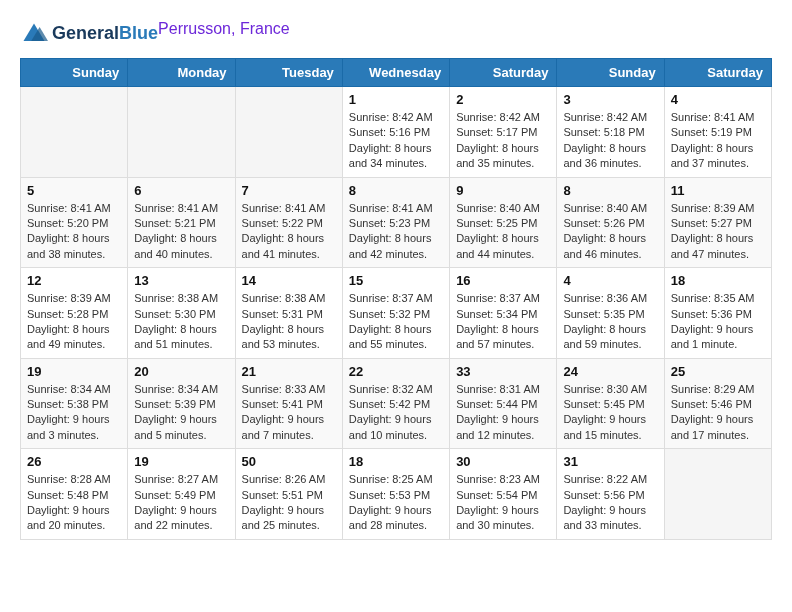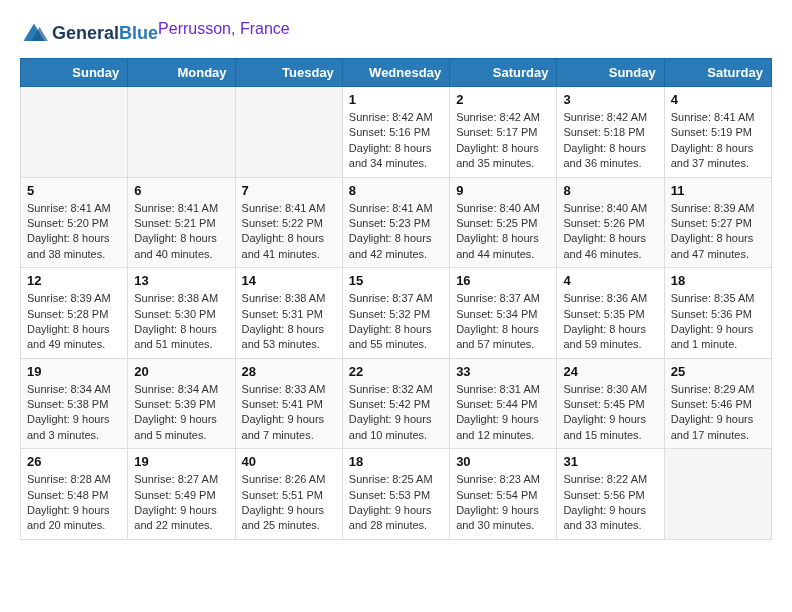--- a/index.html
+++ b/index.html
@@ -203,21 +203,21 @@
       <tr>
         <td>
           <div class="day-number">19</div>
           <div class="day-info">Sunrise: 8:34 AM<br>Sunset: 5:38 PM<br>Daylight: 9 hours and 3 minutes.</div>
         </td>
         <td>
           <div class="day-number">20</div>
           <div class="day-info">Sunrise: 8:34 AM<br>Sunset: 5:39 PM<br>Daylight: 9 hours and 5 minutes.</div>
         </td>
         <td>
-          <div class="day-number">28</div>
+          <div class="day-number">21</div>
           <div class="day-info">Sunrise: 8:33 AM<br>Sunset: 5:41 PM<br>Daylight: 9 hours and 7 minutes.</div>
         </td>
         <td>
           <div class="day-number">22</div>
           <div class="day-info">Sunrise: 8:32 AM<br>Sunset: 5:42 PM<br>Daylight: 9 hours and 10 minutes.</div>
         </td>
         <td>
           <div class="day-number">33</div>
           <div class="day-info">Sunrise: 8:31 AM<br>Sunset: 5:44 PM<br>Daylight: 9 hours and 12 minutes.</div>
         </td>
@@ -233,21 +233,21 @@
       <tr>
         <td>
           <div class="day-number">26</div>
           <div class="day-info">Sunrise: 8:28 AM<br>Sunset: 5:48 PM<br>Daylight: 9 hours and 20 minutes.</div>
         </td>
         <td>
           <div class="day-number">19</div>
           <div class="day-info">Sunrise: 8:27 AM<br>Sunset: 5:49 PM<br>Daylight: 9 hours and 22 minutes.</div>
         </td>
         <td>
-          <div class="day-number">40</div>
+          <div class="day-number">50</div>
           <div class="day-info">Sunrise: 8:26 AM<br>Sunset: 5:51 PM<br>Daylight: 9 hours and 25 minutes.</div>
         </td>
         <td>
           <div class="day-number">18</div>
           <div class="day-info">Sunrise: 8:25 AM<br>Sunset: 5:53 PM<br>Daylight: 9 hours and 28 minutes.</div>
         </td>
         <td>
           <div class="day-number">30</div>
           <div class="day-info">Sunrise: 8:23 AM<br>Sunset: 5:54 PM<br>Daylight: 9 hours and 30 minutes.</div>
         </td>

